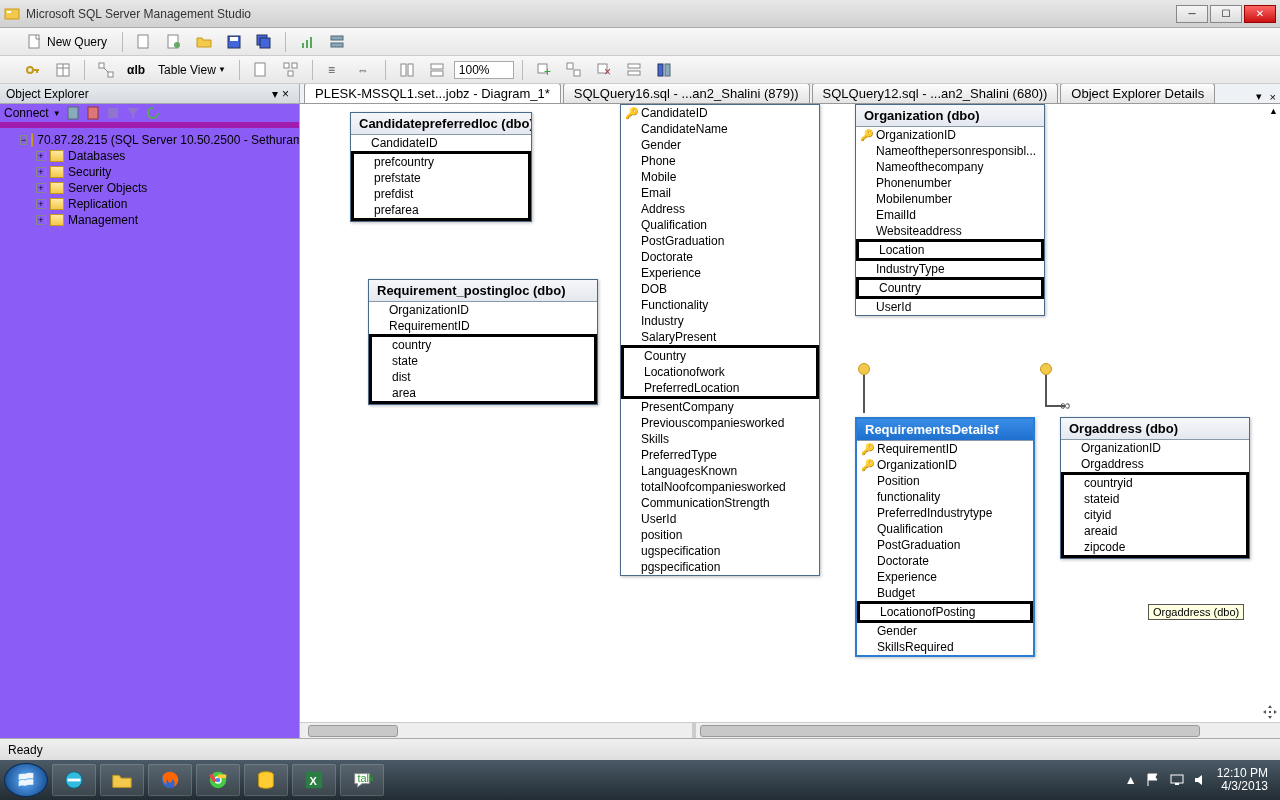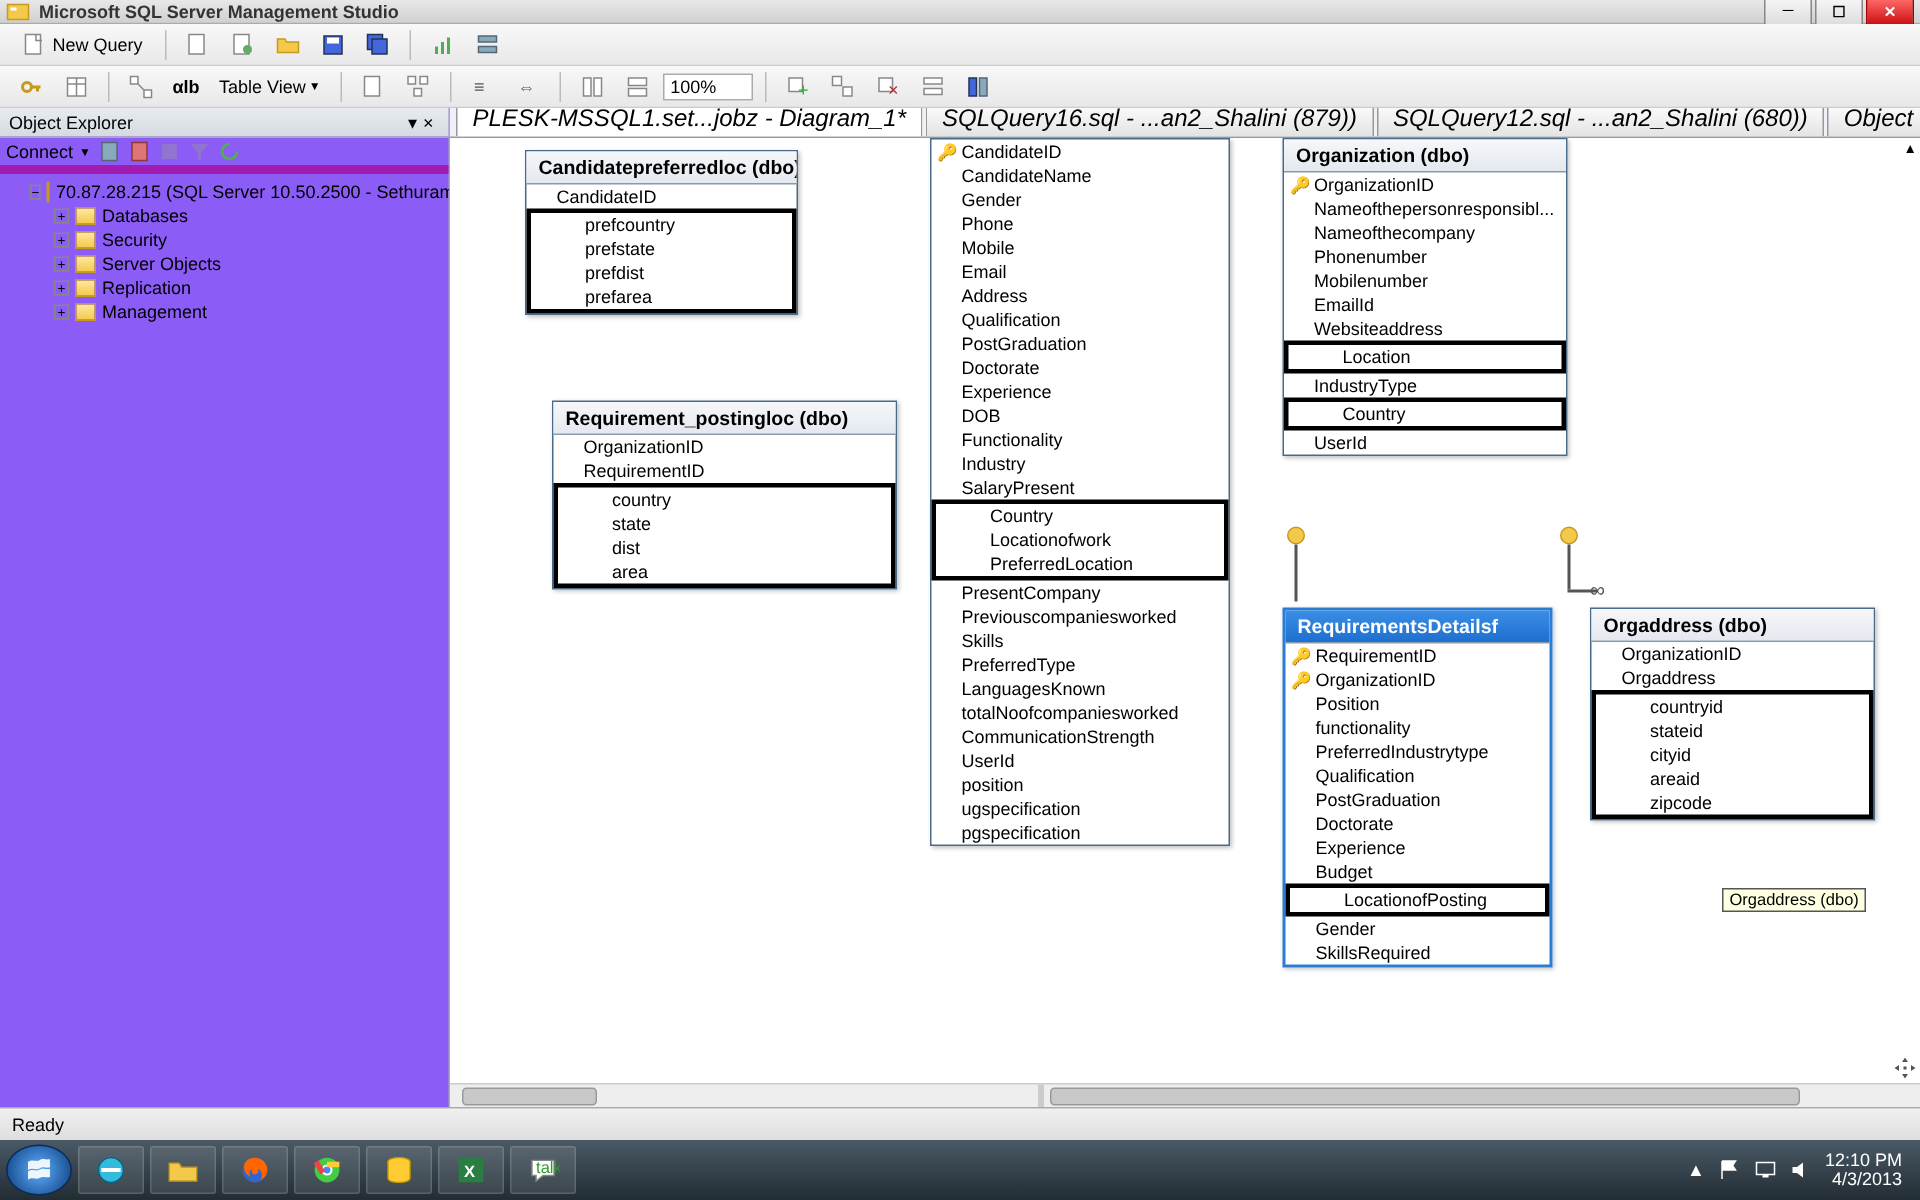--- a/index.html
+++ b/index.html
@@ -1,33 +1,33 @@
 <!DOCTYPE html>
 <html><head>
 <meta charset="utf-8">
 <style>
 * { box-sizing: border-box; margin: 0; padding: 0; font-family: "Segoe UI", Tahoma, sans-serif; font-size: 12px; }
 html, body { width: 1280px; height: 800px; overflow: hidden; background: #fff; }
 
 .window { display: flex; flex-direction: column; height: 100%; }
 
 
-.titlebar { height: 16px; background: linear-gradient(#e8e8e8,#d0d0d0); display: flex; align-items: center; padding: 0 4px; border-bottom: 1px solid #aaa; font-weight: bold; }
+.titlebar { height: 28px; background: linear-gradient(#e8e8e8,#d0d0d0); display: flex; align-items: center; padding: 0 4px; border-bottom: 1px solid #aaa; }
 .titlebar .icon { width: 16px; height: 16px; margin-right: 6px; }
 .titlebar .title { flex: 1; color: #333; }
 .winbtns { display: flex; gap: 2px; }
 .winbtn { width: 32px; height: 18px; border: 1px solid #888; background: linear-gradient(#f5f5f5,#ddd); display:flex; align-items:center; justify-content:center; font-size:10px; }
 .winbtn.close { background: linear-gradient(#f66,#c11); color:#fff; border-color:#900; }
 
 
 .menubar { height: 22px; display: flex; align-items: center; padding: 0 4px; background:#f3f3f3; border-bottom:1px solid #ccc; }
 .menubar span { padding: 2px 10px; cursor: default; }
 
 
-.toolbar { height: 28px; display:flex; align-items:center; padding:0 8px; gap:4px; background:linear-gradient(#f8f8f8,#e8e8e8); border-bottom:1px solid #ccc; }
+.toolbar { height: 28px; display:flex; align-items:center; padding:0 20px; gap:4px; background:linear-gradient(#f8f8f8,#e8e8e8); border-bottom:1px solid #ccc; }
 .toolbar .sep { width:1px; height:20px; background:#bbb; margin:0 4px; }
 .tbtn { min-width:20px; height:20px; padding:0 4px; border:1px solid transparent; display:flex; align-items:center; justify-content:center; background:transparent; }
 .tbtn .ico { width:16px; height:16px; display:inline-block; }
 .newq { display:flex; align-items:center; gap:4px; padding:0 6px; }
 .zoom { width:60px; border:1px solid #aaa; height:18px; padding:0 4px; background:#fff; }
 
 
 .body { flex:1; display:flex; min-height:0; }
 
 
@@ -38,21 +38,21 @@
 .connectbar { height:24px; display:flex; align-items:center; gap:4px; padding:4px 4px; border-bottom:6px solid #a21caf; }
 .tree { flex:1; overflow:auto; padding:4px; }
 .tree ul { list-style:none; padding-left:16px; }
 .tree li { padding:1px 0; display:flex; align-items:center; gap:4px; white-space:nowrap; }
 .tree .exp { width:10px; height:10px; border:1px solid #888; text-align:center; line-height:8px; font-size:9px; }
 .folder { width:14px; height:12px; background:linear-gradient(#ffe9a3,#f3c94b); border:1px solid #c79a1a; display:inline-block; }
 .dbico { width:14px; height:14px; background:linear-gradient(#ffe9a3,#f3c94b); border:1px solid #c79a1a; border-radius:2px; display:inline-block; }
 
 
 .tabs { height:20px; display:flex; align-items:flex-end; background:#eef1f5; border-bottom:1px solid #999; padding-left:4px; overflow:hidden; }
-.tab { padding:2px 10px; border:1px solid #999; border-bottom:none; background:linear-gradient(#fdfdfd,#e3e3e3); margin-right:2px; border-radius:3px 3px 0 0; font-size:16px; white-space:nowrap;font-style:italic; }
+.tab { padding:2px 10px; border:1px solid #999; border-bottom:none; background:linear-gradient(#fdfdfd,#e3e3e3); margin-right:2px; border-radius:3px 3px 0 0; font-size:13px; white-space:nowrap; }
 .tab.active { background:#fff; }
 .tabs .spacer{flex:1;}
 .tabs .ctrl{padding:0 4px;font-size:11px;}
 
 
 .diagram-wrap { flex:1; display:flex; flex-direction:column; min-width:0; }
 .canvas { flex:1; position:relative; background:#fff; overflow:hidden; }
 .hscroll { height:16px; background:#eee; border-top:1px solid #ccc; display:flex; align-items:center; }
 .hscroll .sep{width:4px;height:100%;background:#ccc;margin-left:294px;}
 .hscroll .thumb{height:12px;width:90px;background:#c8c8c8;border:1px solid #999;margin-left:4px;border-radius:3px;}
@@ -60,21 +60,21 @@
 
 .tbl { position:absolute; border:1px solid #4a6a8a; background:#fff; box-shadow:1px 1px 3px rgba(0,0,0,.25); }
 .tbl .thdr { background:linear-gradient(#f6f7fa,#e4e8ef); padding:3px 8px; font-weight:bold; border-bottom:1px solid #89a; font-size:13px; white-space:nowrap; overflow:hidden; }
 .tbl.sel .thdr { background:linear-gradient(#3a8ee6,#1e6fcf); color:#fff; }
 .tbl.sel { border:2px solid #2b7cd3; }
 .tbl ul { list-style:none; }
 .tbl li { display:flex; align-items:center; padding:1px 6px 1px 2px; font-size:12px; white-space:nowrap; }
 .tbl .key { width:18px; display:inline-flex; justify-content:center; }
 .keyico { color:#c79a1a; font-size:11px; }
 .hlbox { border:3px solid #000; padding:0!important; }
-.hlbox li { padding:1px 6px 1px 18px; }
+.hlbox li { padding:1px 6px 1px 2px; }
 
 
 .rel { position:absolute; pointer-events:none; }
 .rel .dot { width:12px;height:12px;border-radius:50%;background:#f3c94b;border:1px solid #c79a1a;position:absolute; }
 .rel .line { position:absolute; background:#555; }
 
 
 .tooltip { position:absolute; background:#ffffe1; border:1px solid #555; padding:1px 4px; font-size:11px; }
 
 

